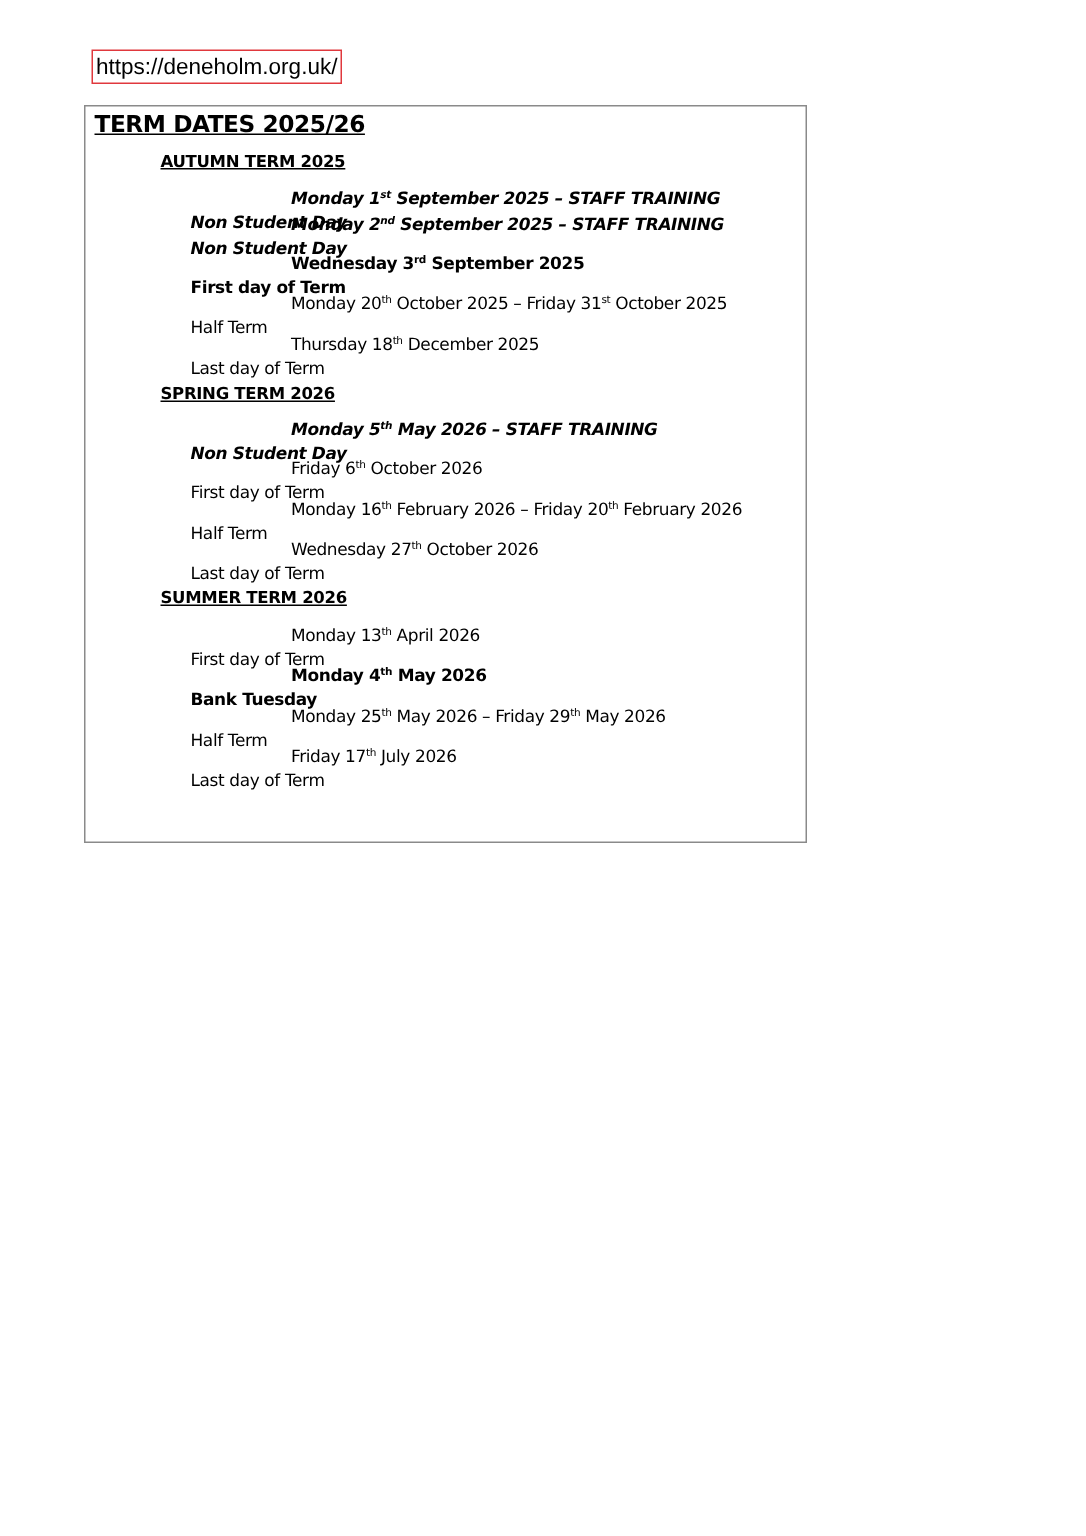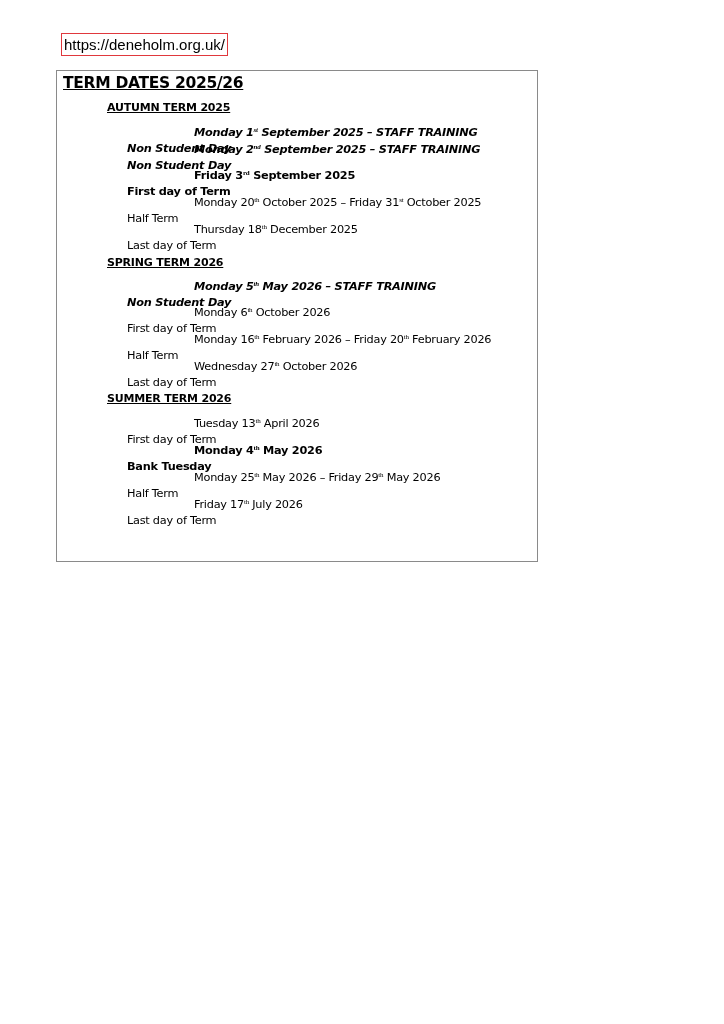--- a/index.html
+++ b/index.html
@@ -13,74 +13,74 @@
   .doc { font-family: "DejaVu Sans", "Liberation Sans", sans-serif; }
   .title { position: absolute; left: 6px; top: 3px; font-size: 15.5px; font-weight: bold;
            text-decoration: underline; letter-spacing: -0.3px; }
   .heading { position: absolute; left: 22px; font-size: 11px; font-weight: bold;
              text-decoration: underline; letter-spacing: -0.2px; margin-left: 28px; }
   .row { position: absolute; left: 22px; font-size: 11.3px; white-space: nowrap; letter-spacing: -0.25px; }
   .row .lbl { position: absolute; left: 0; top: 16px; margin-left: 48px; }
   .row .val { position: absolute; left: 115px; top: 0; }
   .row.bold { font-weight: bold; }
   .row.italic { font-style: italic; font-weight: bold; }
-  sup { font-size: 7px; vertical-align: 0; position: relative; top: -4px; font-family: Liberation Serif, serif; }
+  sup { font-size: 7px; vertical-align: 0; position: relative; top: -4px; }
 </style>
 </head>
 <body>
 
 <a class="url-box">https://deneholm.org.uk/</a>
 
 <div class="frame doc">
   <div class="title">TERM DATES 2025/26</div>
 
   <div class="heading" style="top:30px">AUTUMN TERM 2025</div>
   <div class="row italic" style="top:55px">
     <span class="lbl">Non Student Day</span>
     <span class="val"><span>Monday 1</span><sup>st</sup><span> September 2025 – STAFF TRAINING</span></span>
   </div>
   <div class="row italic" style="top:72px">
     <span class="lbl">Non Student Day</span>
     <span class="val"><span>Monday 2</span><sup>nd</sup><span> September 2025 – STAFF TRAINING</span></span>
   </div>
   <div class="row bold" style="top:98px">
     <span class="lbl">First day of Term</span>
-    <span class="val"><span>Friday 3</span><sup>rd</sup><span> September 2025</span></span>
+    <span class="val"><span>Wednesday 3</span><sup>rd</sup><span> September 2025</span></span>
   </div>
   <div class="row" style="top:125px">
     <span class="lbl">Half Term</span>
     <span class="val"><span>Monday 20</span><sup>th</sup><span> October 2025 – Friday 31</span><sup>st</sup><span> October 2025</span></span>
   </div>
   <div class="row" style="top:152px">
     <span class="lbl">Last day of Term</span>
     <span class="val"><span>Thursday 18</span><sup>th</sup><span> December 2025</span></span>
   </div>
 
   <div class="heading" style="top:185px">SPRING TERM 2026</div>
   <div class="row italic" style="top:209px">
     <span class="lbl">Non Student Day</span>
     <span class="val"><span>Monday 5</span><sup>th</sup><span> May 2026 – STAFF TRAINING</span></span>
   </div>
   <div class="row" style="top:235px">
     <span class="lbl">First day of Term</span>
-    <span class="val"><span>Monday 6</span><sup>th</sup><span> October 2026</span></span>
+    <span class="val"><span>Friday 6</span><sup>th</sup><span> October 2026</span></span>
   </div>
   <div class="row" style="top:262px">
     <span class="lbl">Half Term</span>
     <span class="val"><span>Monday 16</span><sup>th</sup><span> February 2026 – Friday 20</span><sup>th</sup><span> February 2026</span></span>
   </div>
   <div class="row" style="top:289px">
     <span class="lbl">Last day of Term</span>
     <span class="val"><span>Wednesday 27</span><sup>th</sup><span> October 2026</span></span>
   </div>
 
   <div class="heading" style="top:321px">SUMMER TERM 2026</div>
   <div class="row" style="top:346px">
     <span class="lbl">First day of Term</span>
-    <span class="val"><span>Tuesday 13</span><sup>th</sup><span> April 2026</span></span>
+    <span class="val"><span>Monday 13</span><sup>th</sup><span> April 2026</span></span>
   </div>
   <div class="row bold" style="top:373px">
     <span class="lbl">Bank Tuesday</span>
     <span class="val"><span>Monday 4</span><sup>th</sup><span> May 2026</span></span>
   </div>
   <div class="row" style="top:400px">
     <span class="lbl">Half Term</span>
     <span class="val"><span>Monday 25</span><sup>th</sup><span> May 2026 – Friday 29</span><sup>th</sup><span> May 2026</span></span>
   </div>
   <div class="row" style="top:427px">

